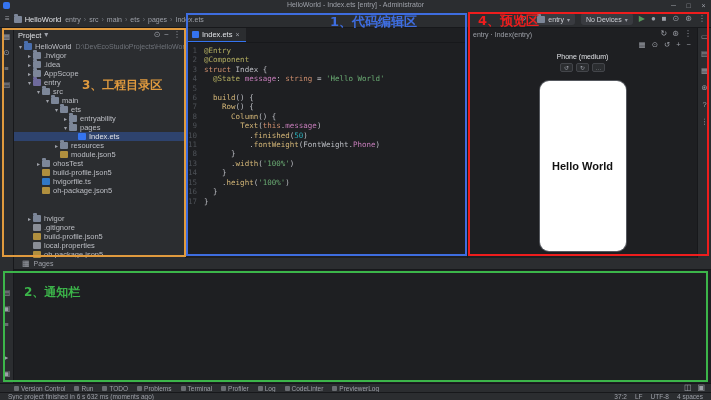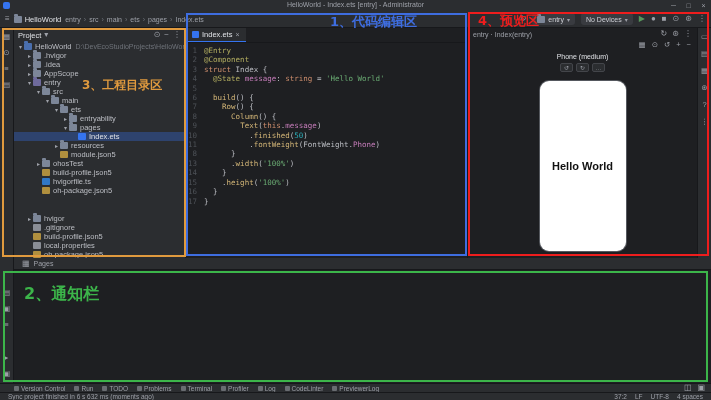--- a/index.html
+++ b/index.html
@@ -115,21 +115,21 @@
   .ann{position:absolute;border:2px solid;z-index:50;pointer-events:none}
   #ann-editor{left:186px;top:13px;width:281px;height:243px}
   #ann-previewer{left:468px;top:12px;width:241px;height:244px}
   #ann-project{left:2px;top:28px;width:184px;height:229px}
   #ann-notification{left:3px;top:271px;width:705px;height:111px}
   .ann-label{position:absolute;font-weight:bold;z-index:51;pointer-events:none;
              font-family:"DejaVu Sans",sans-serif}
   #lab-editor{left:330px;top:13px;font-size:13px}
   #lab-previewer{left:478px;top:12px;font-size:13px}
   #lab-project{left:82px;top:77px;font-size:12px}
-  #lab-notification{left:24px;top:284px;font-size:16px}
+  #lab-notification{left:24px;top:284px;font-size:12px}
 </style>
 </head>
 <body>
 
 <div class="titlebar">
   <span class="app-logo"></span>
   <span class="tb-title">HelloWorld - Index.ets [entry] - Administrator</span>
   <span class="win-controls">
       <span class="winbtn">─</span>
       <span class="winbtn">□</span>

